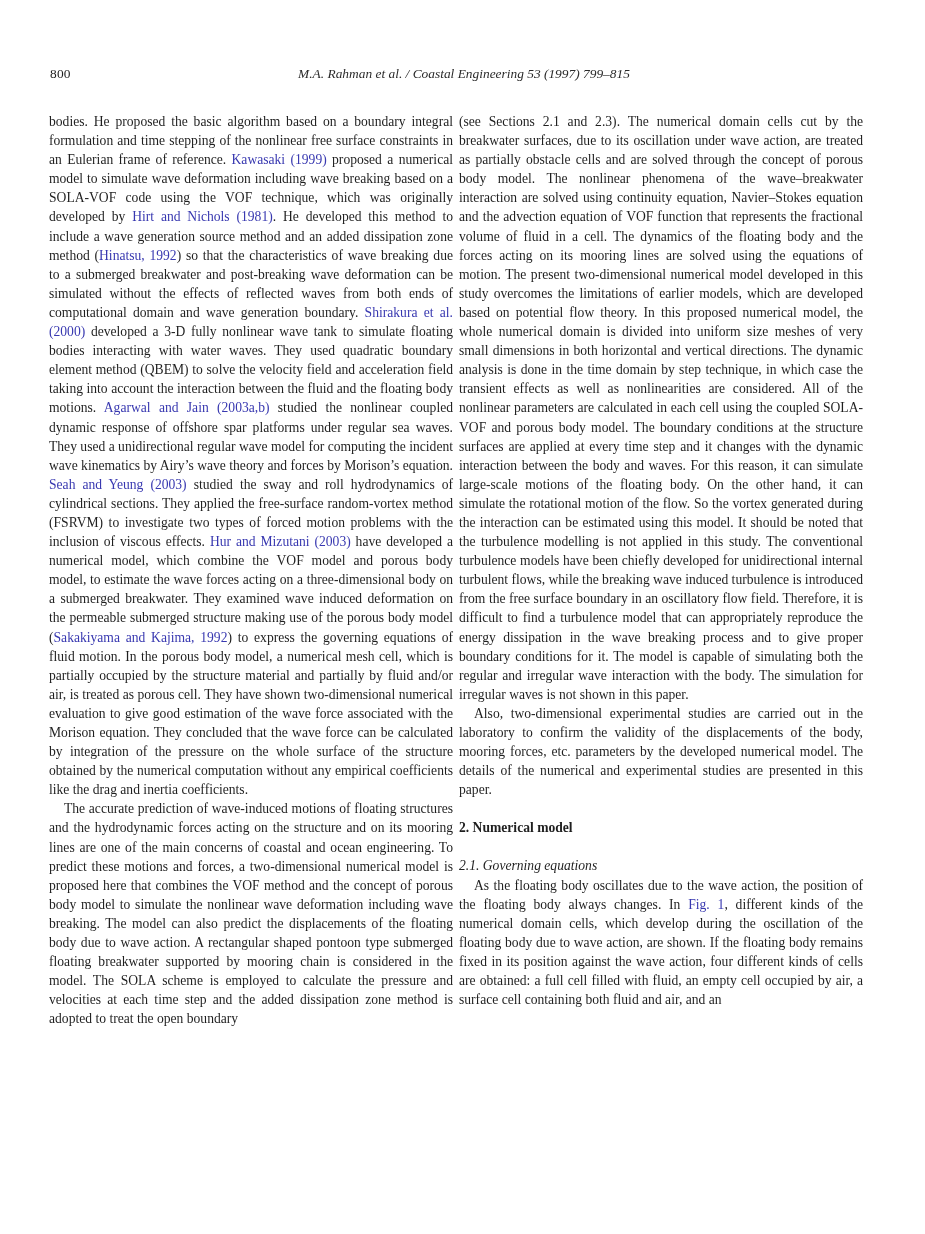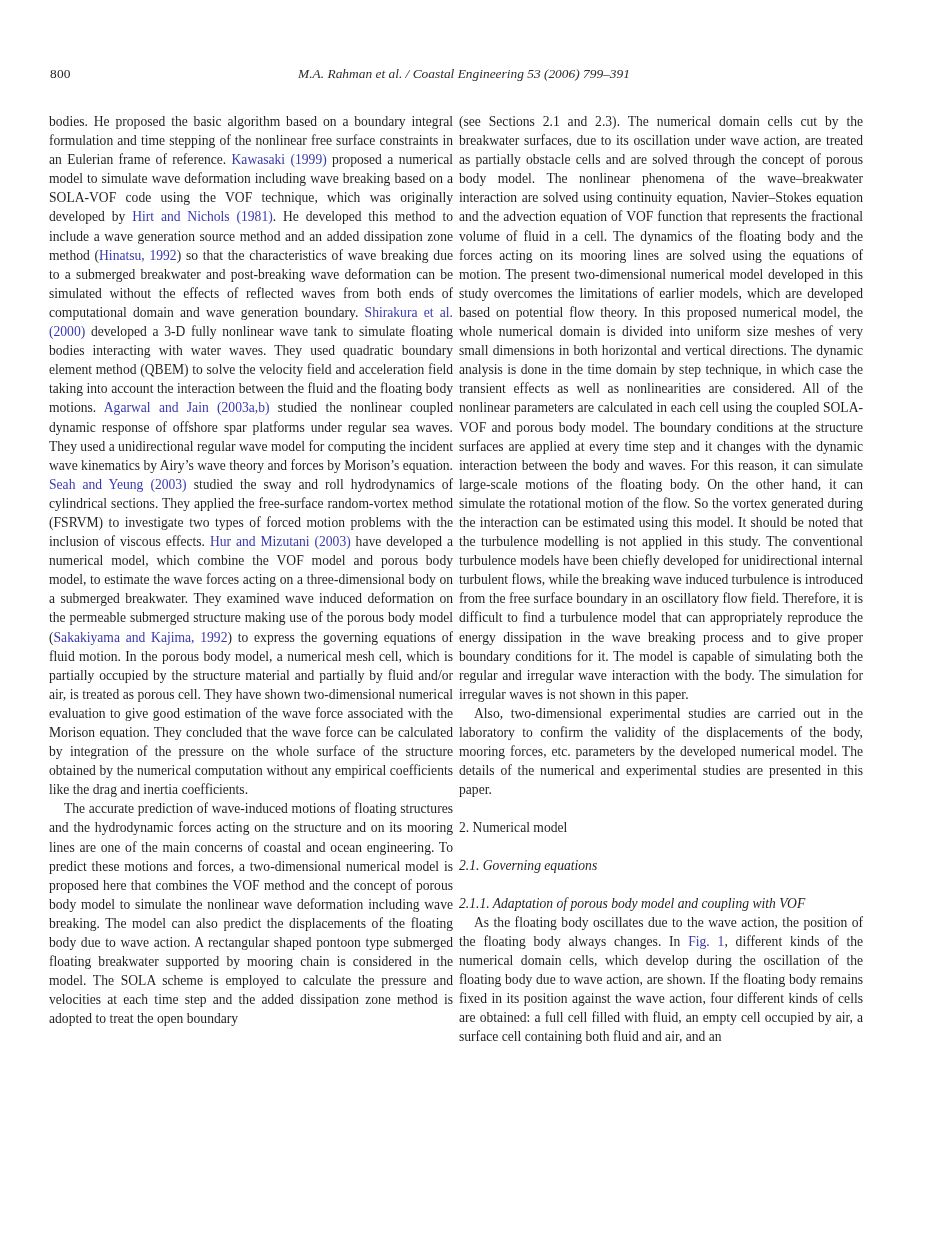--- a/index.html
+++ b/index.html
@@ -50,45 +50,44 @@
     -webkit-hyphens: auto;
   }
   .para { margin: 0; }
   .para.indent { text-indent: 15px; }
   .cite {
     color: #3838b0;
     text-decoration: none;
     cursor: pointer;
   }
   .h-bold {
-    font-weight: normal;
+    font-weight: bold;
     margin: 19px 0 19px 0;
     text-align: left;
   }
   .h-italic {
     font-style: italic;
     margin: 18px 0 0 0;
     text-align: justify;
   }
 </style>
 </head>
 <body>
 
 <div class="page">
   <div class="header">
     <span class="page-number">800</span>
-    <div class="running-head">M.A. Rahman et al. / Coastal Engineering 53 (2006) 799–391</div>
+    <div class="running-head">M.A. Rahman et al. / Coastal Engineering 53 (1997) 799–815</div>
   </div>
   <div class="columns">
     <div class="col">
         <p class="para">bodies. He proposed the basic algorithm based on a boundary integral formulation and time stepping of the nonlinear free surface constraints in an Eulerian frame of reference. <a class="cite">Kawasaki (1999)</a> proposed a numerical model to simulate wave deformation including wave breaking based on a SOLA-VOF code using the VOF technique, which was originally developed by <a class="cite">Hirt and Nichols (1981)</a>. He developed this method to include a wave generation source method and an added dissipation zone method (<a class="cite">Hinatsu, 1992</a>) so that the characteristics of wave breaking due to a submerged breakwater and post-breaking wave deformation can be simulated without the effects of reflected waves from both ends of computational domain and wave generation boundary. <a class="cite">Shirakura et al. (2000)</a> developed a 3-D fully nonlinear wave tank to simulate floating bodies interacting with water waves. They used quadratic boundary element method (QBEM) to solve the velocity field and acceleration field taking into account the interaction between the fluid and the floating body motions. <a class="cite">Agarwal and Jain (2003a,b)</a> studied the nonlinear coupled dynamic response of offshore spar platforms under regular sea waves. They used a unidirectional regular wave model for computing the incident wave kinematics by Airy’s wave theory and forces by Morison’s equation. <a class="cite">Seah and Yeung (2003)</a> studied the sway and roll hydrodynamics of cylindrical sections. They applied the free-surface random-vortex method (FSRVM) to investigate two types of forced motion problems with the inclusion of viscous effects. <a class="cite">Hur and Mizutani (2003)</a> have developed a numerical model, which combine the VOF model and porous body model, to estimate the wave forces acting on a three-dimensional body on a submerged breakwater. They examined wave induced deformation on the permeable submerged structure making use of the porous body model (<a class="cite">Sakakiyama and Kajima, 1992</a>) to express the governing equations of fluid motion. In the porous body model, a numerical mesh cell, which is partially occupied by the structure material and partially by fluid and/or air, is treated as porous cell. They have shown two-dimensional numerical evaluation to give good estimation of the wave force associated with the Morison equation. They concluded that the wave force can be calculated by integration of the pressure on the whole surface of the structure obtained by the numerical computation without any empirical coefficients like the drag and inertia coefficients.</p>
         <p class="para indent">The accurate prediction of wave-induced motions of floating structures and the hydrodynamic forces acting on the structure and on its mooring lines are one of the main concerns of coastal and ocean engineering. To predict these motions and forces, a two-dimensional numerical model is proposed here that combines the VOF method and the concept of porous body model to simulate the nonlinear wave deformation including wave breaking. The model can also predict the displacements of the floating body due to wave action. A rectangular shaped pontoon type submerged floating breakwater supported by mooring chain is considered in the model. The SOLA scheme is employed to calculate the pressure and velocities at each time step and the added dissipation zone method is adopted to treat the open boundary</p>
       </div>
     <div class="col">
         <p class="para">(see Sections 2.1 and 2.3). The numerical domain cells cut by the breakwater surfaces, due to its oscillation under wave action, are treated as partially obstacle cells and are solved through the concept of porous body model. The nonlinear phenomena of the wave–breakwater interaction are solved using continuity equation, Navier–Stokes equation and the advection equation of VOF function that represents the fractional volume of fluid in a cell. The dynamics of the floating body and the forces acting on its mooring lines are solved using the equations of motion. The present two-dimensional numerical model developed in this study overcomes the limitations of earlier models, which are developed based on potential flow theory. In this proposed numerical model, the whole numerical domain is divided into uniform size meshes of very small dimensions in both horizontal and vertical directions. The dynamic analysis is done in the time domain by step technique, in which case the transient effects as well as nonlinearities are considered. All of the nonlinear parameters are calculated in each cell using the coupled SOLA-VOF and porous body model. The boundary conditions at the structure surfaces are applied at every time step and it changes with the dynamic interaction between the body and waves. For this reason, it can simulate large-scale motions of the floating body. On the other hand, it can simulate the rotational motion of the flow. So the vortex generated during the interaction can be estimated using this model. It should be noted that the turbulence modelling is not applied in this study. The conventional turbulence models have been chiefly developed for unidirectional internal turbulent flows, while the breaking wave induced turbulence is introduced from the free surface boundary in an oscillatory flow field. Therefore, it is difficult to find a turbulence model that can appropriately reproduce the energy dissipation in the wave breaking process and to give proper boundary conditions for it. The model is capable of simulating both the regular and irregular wave interaction with the body. The simulation for irregular waves is not shown in this paper.</p>
         <p class="para indent">Also, two-dimensional experimental studies are carried out in the laboratory to confirm the validity of the displacements of the body, mooring forces, etc. parameters by the developed numerical model. The details of the numerical and experimental studies are presented in this paper.</p>
         <div class="h-bold">2. Numerical model</div>
         <div class="h-italic">2.1. Governing equations</div>
-        <div class="h-italic">2.1.1. Adaptation of porous body model and coupling with VOF</div>
         <p class="para indent">As the floating body oscillates due to the wave action, the position of the floating body always changes. In <a class="cite">Fig. 1</a>, different kinds of the numerical domain cells, which develop during the oscillation of the floating body due to wave action, are shown. If the floating body remains fixed in its position against the wave action, four different kinds of cells are obtained: a full cell filled with fluid, an empty cell occupied by air, a surface cell containing both fluid and air, and an</p>
       </div>
   </div>
 </div>
 
 </body></html>

